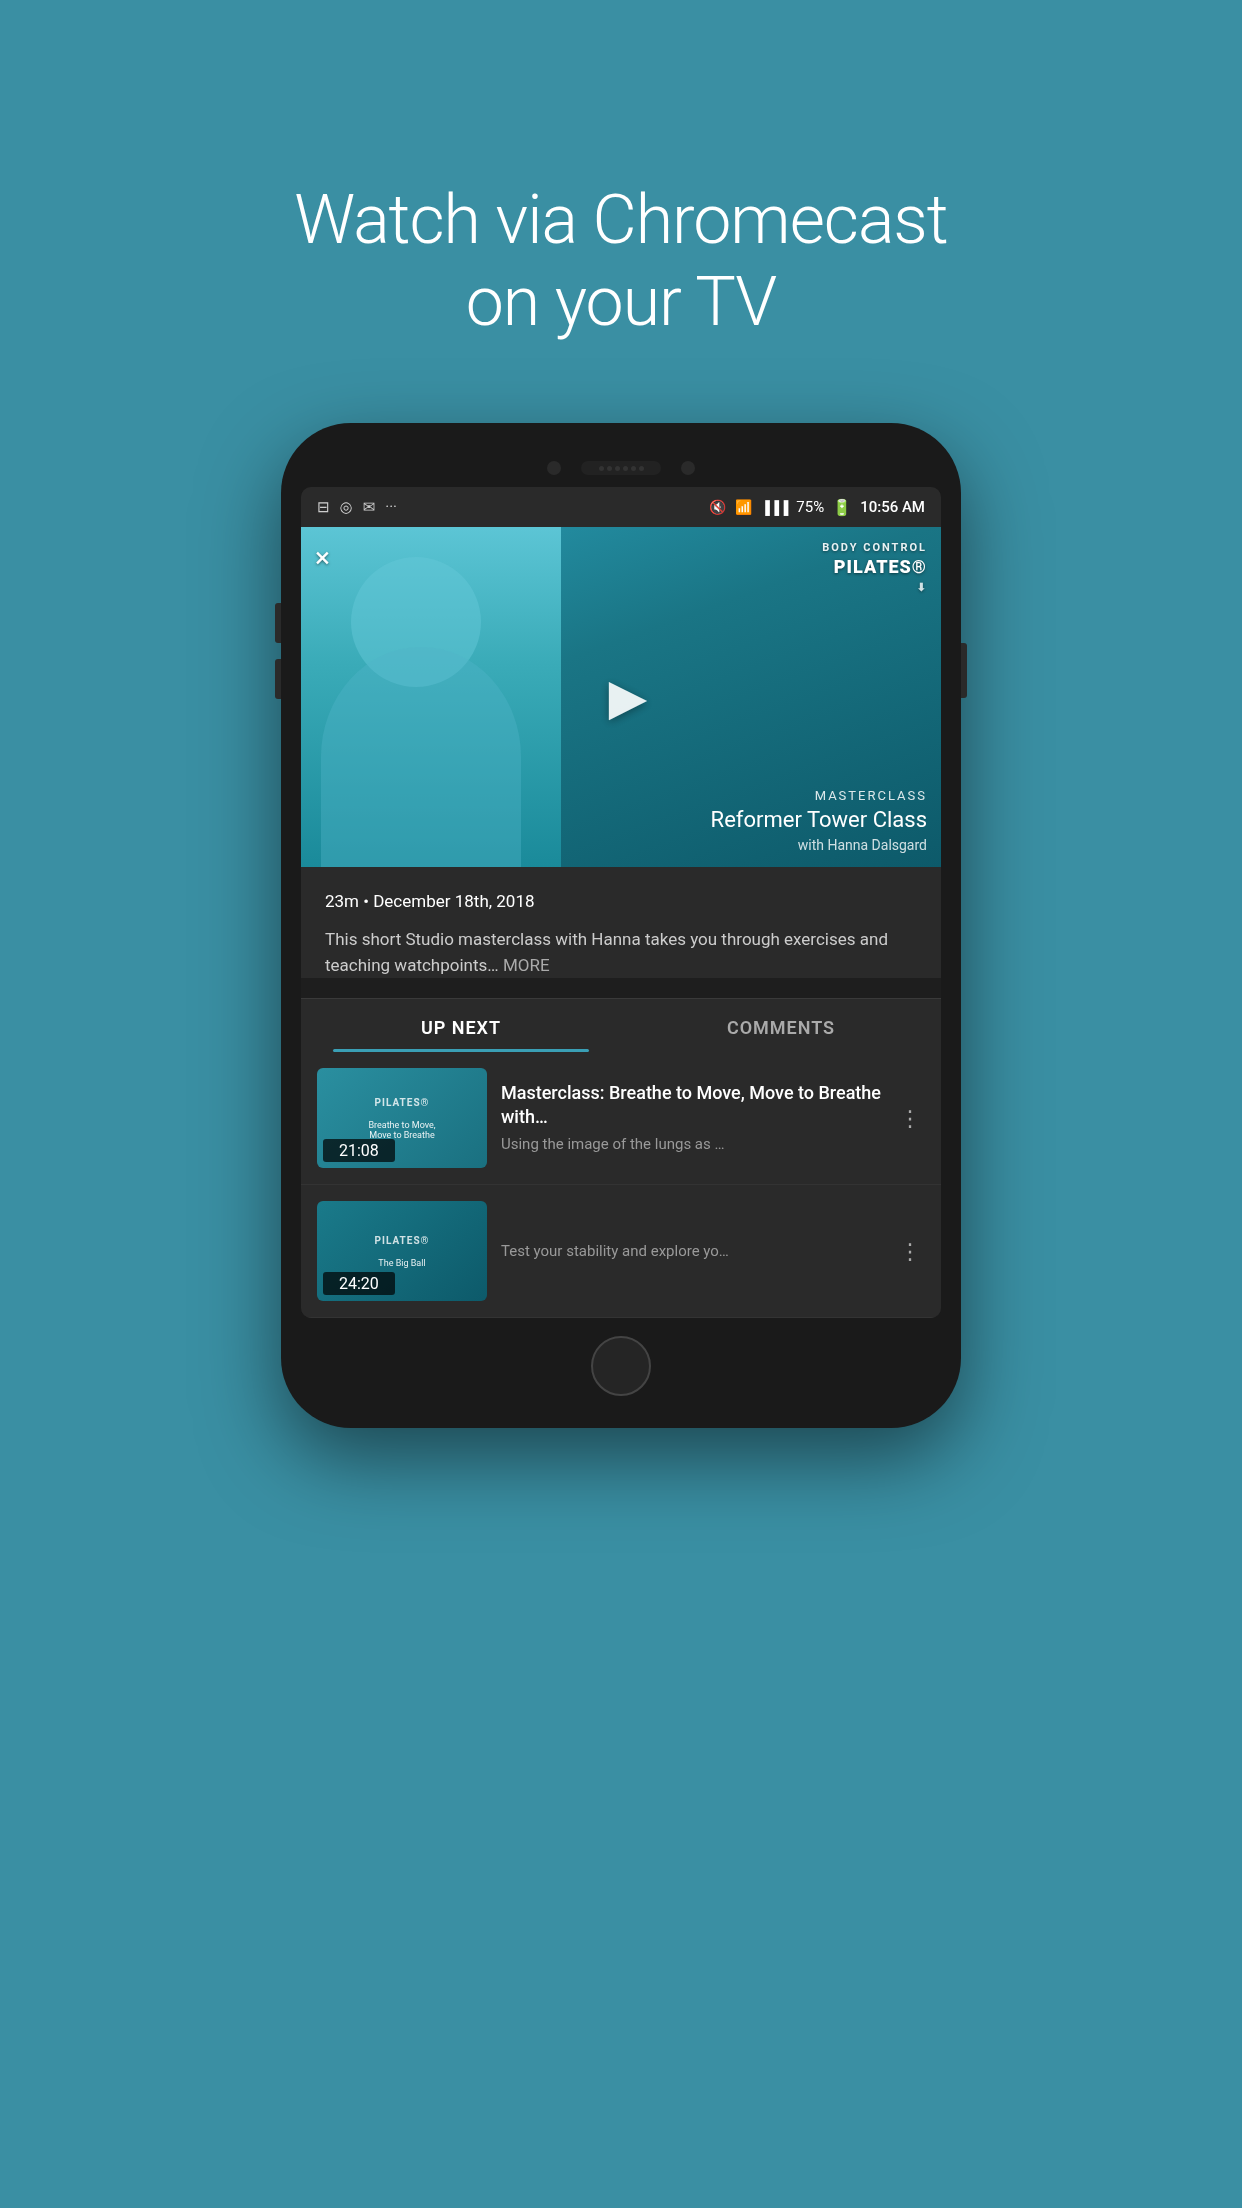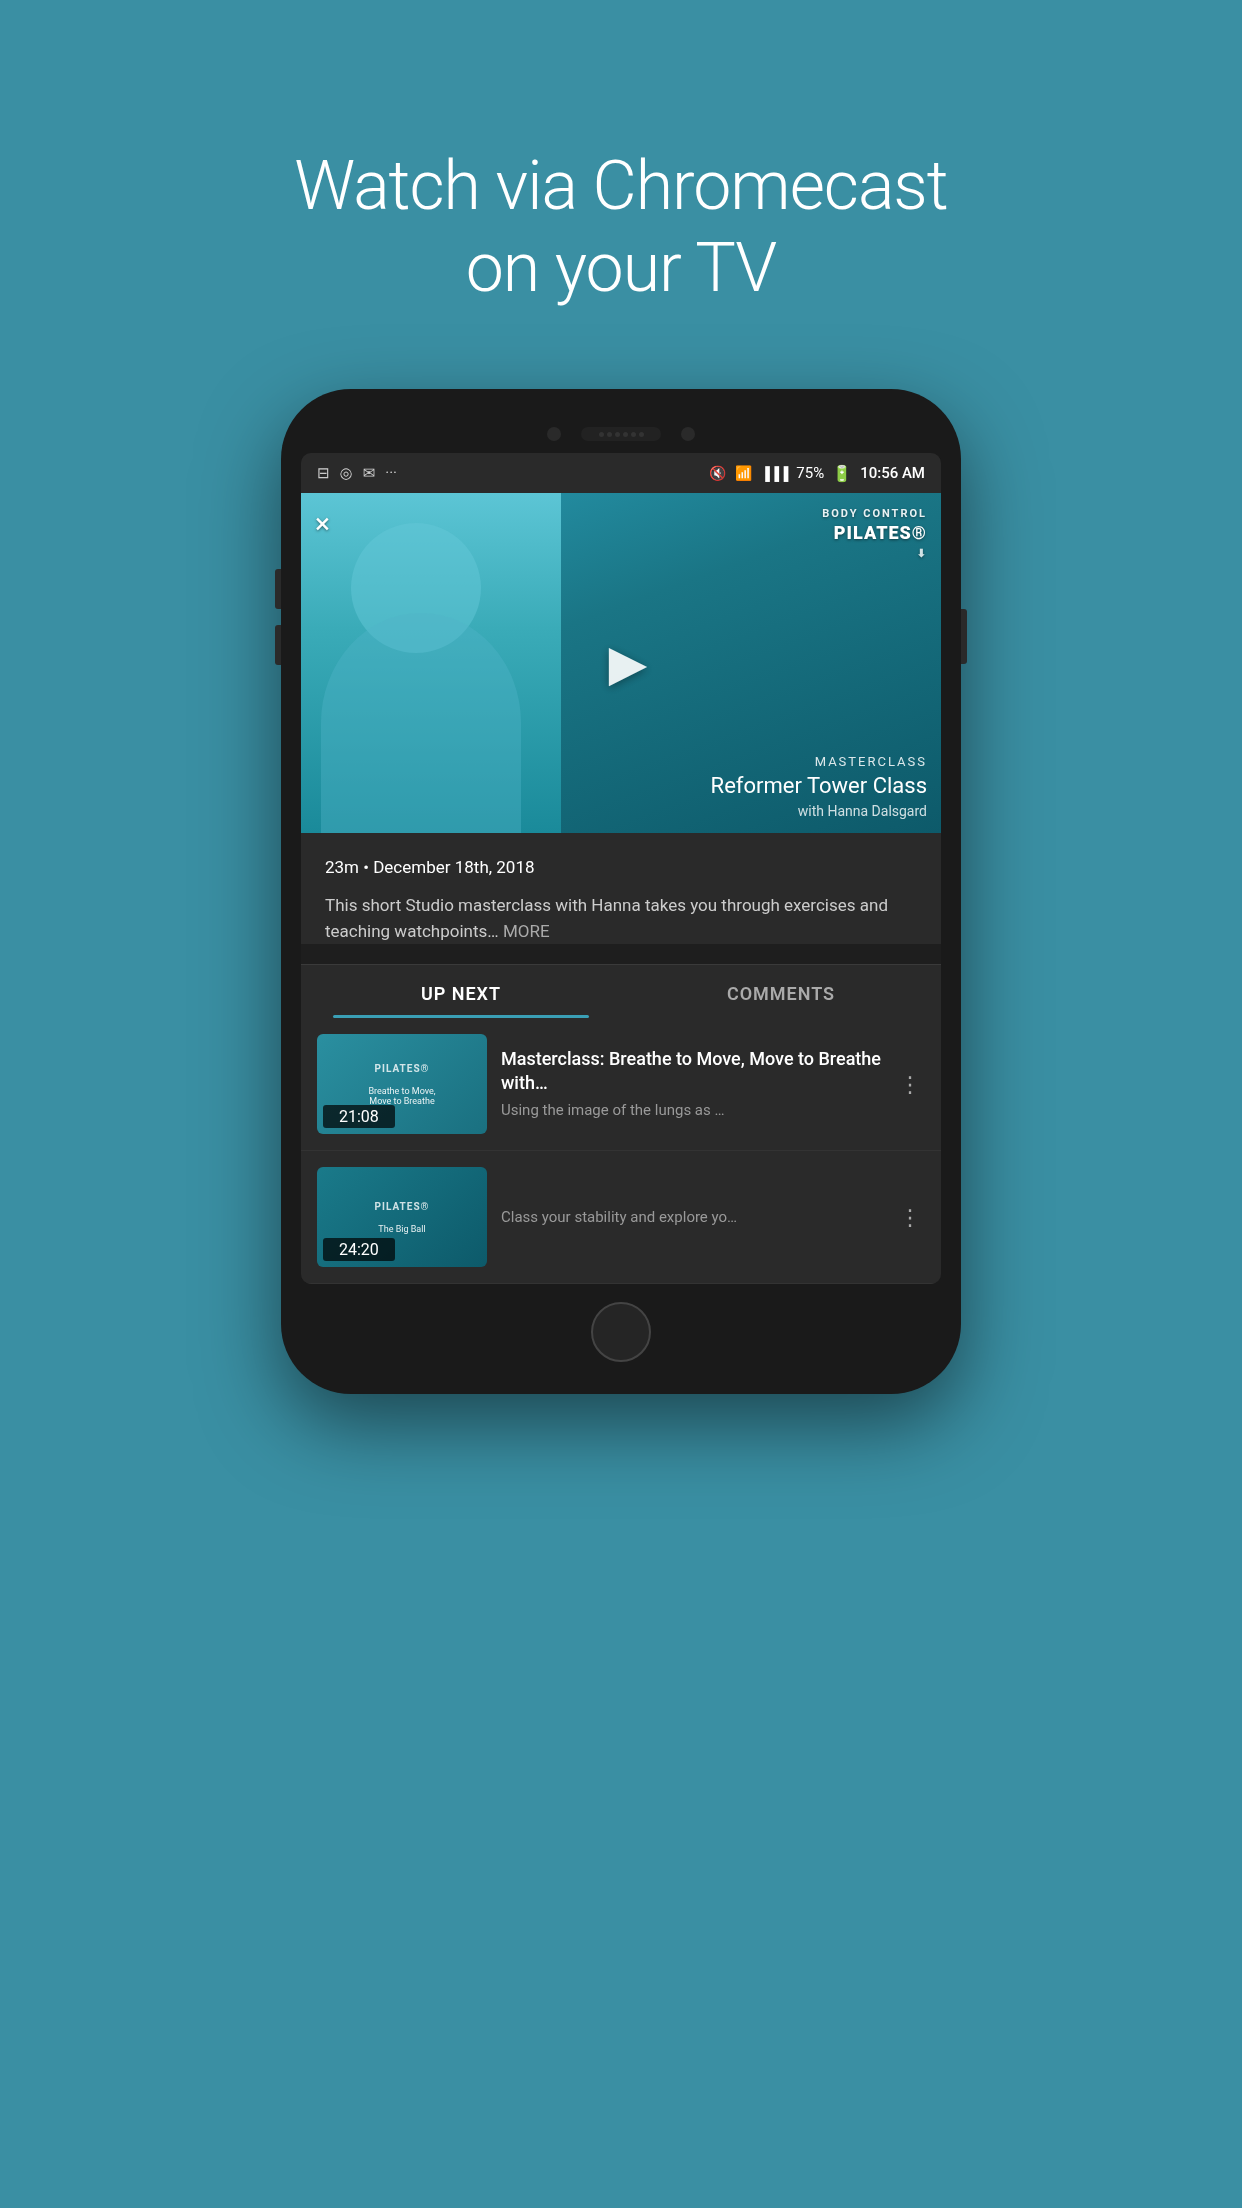--- a/index.html
+++ b/index.html
@@ -13,21 +13,21 @@
       display: flex;
       flex-direction: column;
       align-items: center;
     }
 
     .headline {
       color: white;
       font-size: 68px;
       font-weight: 300;
       text-align: center;
-      margin-top: 56px;
+      margin-top: 90px;
       line-height: 1.2;
       letter-spacing: -1px;
     }
 
     .phone-container {
       margin-top: 80px;
       width: 680px;
       position: relative;
     }
 
@@ -500,21 +500,21 @@
 
         <div class="video-list-item">
           <div class="thumbnail-container">
             <div class="thumbnail-bg" style="background: linear-gradient(135deg,#1a7a8a 0%,#0d5a6a 100%);">
               <div class="thumbnail-logo">PILATES®</div>
               <div class="thumbnail-title-small">The Big Ball</div>
             </div>
             <div class="thumbnail-duration">24:20</div>
           </div>
           <div class="video-info">
-            <div class="video-item-desc">Class your stability and explore yo…</div>
+            <div class="video-item-desc">Test your stability and explore yo…</div>
           </div>
           <div class="more-dots">⋮</div>
         </div>
 
       </div>
 
     </div>
 
     <div class="phone-bottom-area">
       <div class="home-button"></div>

